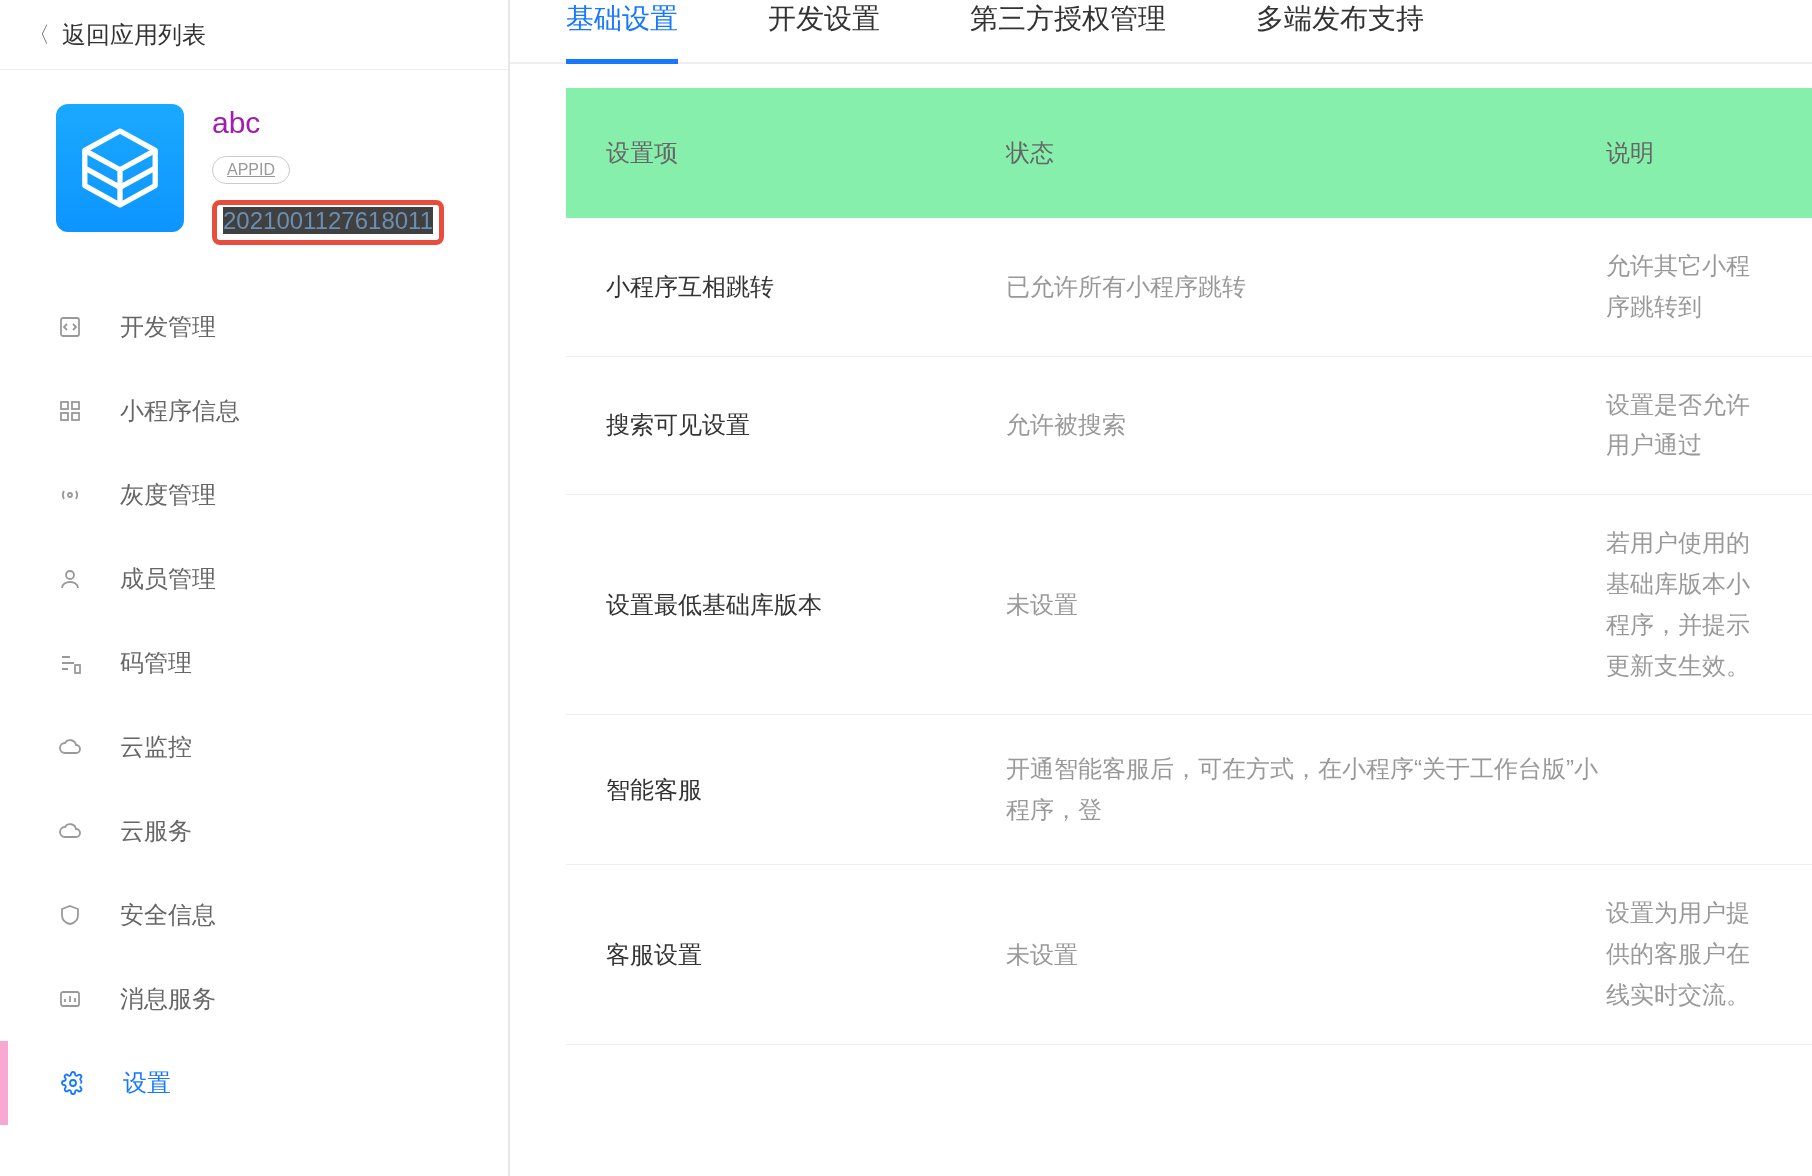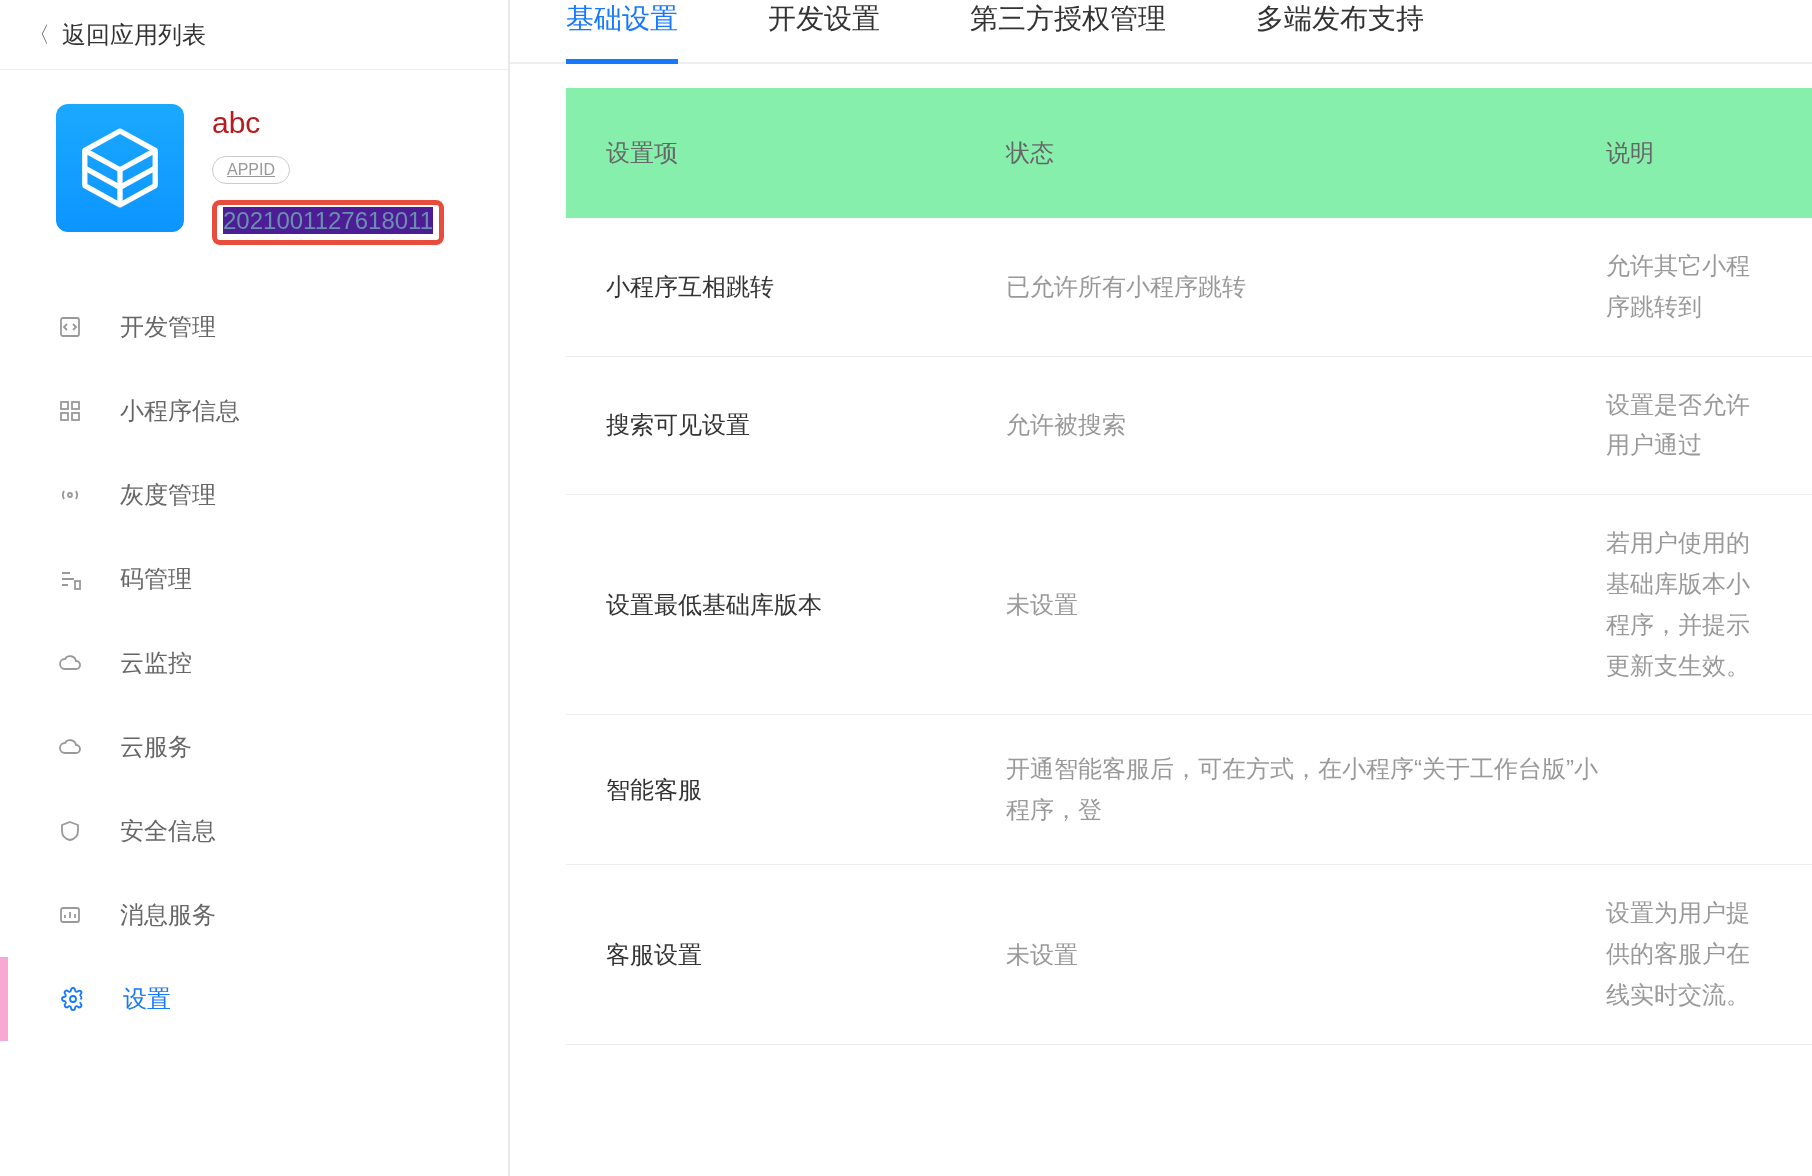--- a/index.html
+++ b/index.html
@@ -35,36 +35,36 @@
       display: flex;
       gap: 28px;
     }
     .app-logo {
       width: 128px; height: 128px; border-radius: 12px;
       background: linear-gradient(180deg, #1aa9ff 0%, #0d95ff 100%);
       display:flex; align-items:center; justify-content:center;
     }
     .app-logo svg { width: 88px; height: 88px; }
     .app-meta { display:flex; flex-direction:column; gap:16px; padding-top: 2px; }
-    .app-name { font-size: 30px; color:#b91c1c; font-weight: 400; }
+    .app-name { font-size: 30px; color:#a21caf; font-weight: 400; }
     .appid-badge {
       display:inline-block; border:1px solid #ccc; border-radius: 16px;
       padding: 0 14px; font-size: 16px; color:#999; line-height: 26px; width: fit-content; text-decoration: underline;
     }
     .appid-box {
       border: 5px solid #e74c3c;
       border-radius: 8px;
       padding: 0 6px;
       width: fit-content;
       line-height: 32px;
     }
     .appid-value {
       font-size: 24px;
       color: #6a8fb0;
-      background: #4c1d95;
+      background: #404040;
     }
     .nav {
       padding: 16px 0 0 0;
       display:flex; flex-direction:column;
     }
     .nav-item {
       height: 84px;
       display:flex; align-items:center;
       padding: 0 56px;
       gap: 36px;
@@ -186,20 +186,29 @@
         <svg width="24" height="24" viewBox="0 0 24 24" fill="none" stroke="currentColor" stroke-width="1.8">
             <circle cx="12" cy="12" r="2"></circle>
             <path d="M6 8a8 8 0 000 8M18 8a8 8 0 010 8"></path>
           </svg>
       </span>
       <span>灰度管理</span>
     </div>
     <div class="nav-item">
       <span class="icon">
         <svg width="24" height="24" viewBox="0 0 24 24" fill="none" stroke="currentColor" stroke-width="1.8">
+            <circle cx="12" cy="8" r="4"></circle>
+            <path d="M4 21c0-4 4-6 8-6s8 2 8 6"></path>
+          </svg>
+      </span>
+      <span>成员管理</span>
+    </div>
+    <div class="nav-item">
+      <span class="icon">
+        <svg width="24" height="24" viewBox="0 0 24 24" fill="none" stroke="currentColor" stroke-width="1.8">
             <path d="M4 6h8M4 12h12M4 18h6"></path>
             <rect x="17" y="14" width="5" height="8"></rect>
           </svg>
       </span>
       <span>码管理</span>
     </div>
     <div class="nav-item">
       <span class="icon">
         <svg width="24" height="24" viewBox="0 0 24 24" fill="none" stroke="currentColor" stroke-width="1.8">
             <path d="M7 18a5 5 0 110-10 6 6 0 0111 2 4 4 0 010 8H7z"></path>

